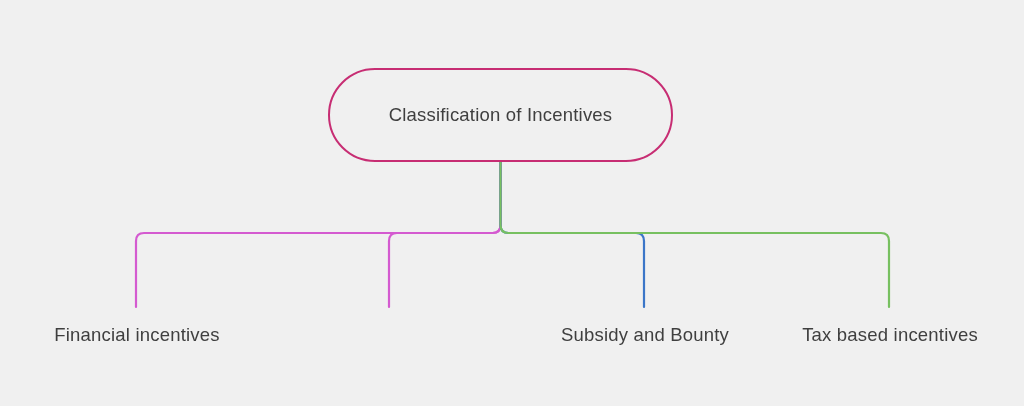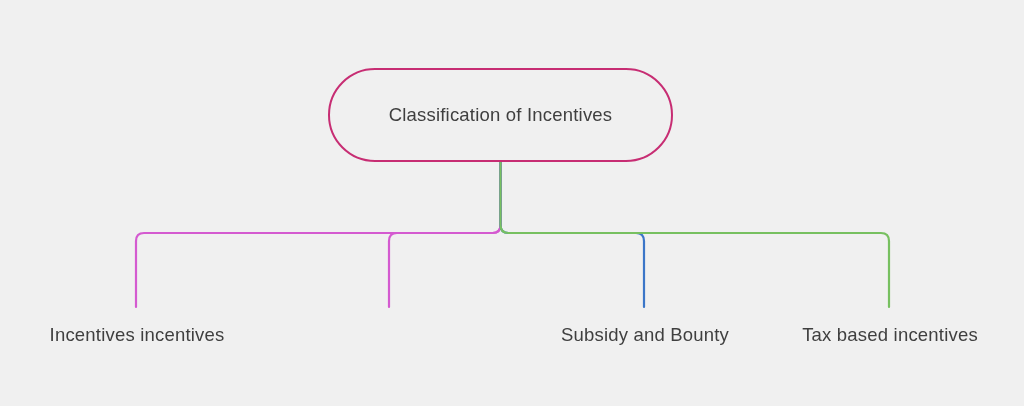--- a/index.html
+++ b/index.html
@@ -58,20 +58,20 @@
     <path d="M500.5 161 V225 Q500.5 233 492.5 233 H144 Q136 233 136 241 V307" stroke="#d45ad0"></path>
     <path d="M500.5 161 V225 Q500.5 233 492.5 233 H397 Q389 233 389 241 V307" stroke="#d45ad0"></path>
     <path d="M500.5 161 V225 Q500.5 233 508.5 233 H636 Q644 233 644 241 V307" stroke="#3b76c8"></path>
     <path d="M500.5 161 V225 Q500.5 233 508.5 233 H881 Q889 233 889 241 V307" stroke="#77c060"></path>
   </svg>
 
   <div class="root-node">
     <span class="root-label">Classification of Incentives</span>
   </div>
 
-  <div class="leaf-label" style="left:137px">Incentives incentives</div>
+  <div class="leaf-label" style="left:137px">Financial incentives</div>
 
 
   <div class="leaf-label" style="left:645px">Subsidy and Bounty</div>
 
   <div class="leaf-label" style="left:890px">Tax based incentives</div>
 
 </div>
 
 </body></html>

